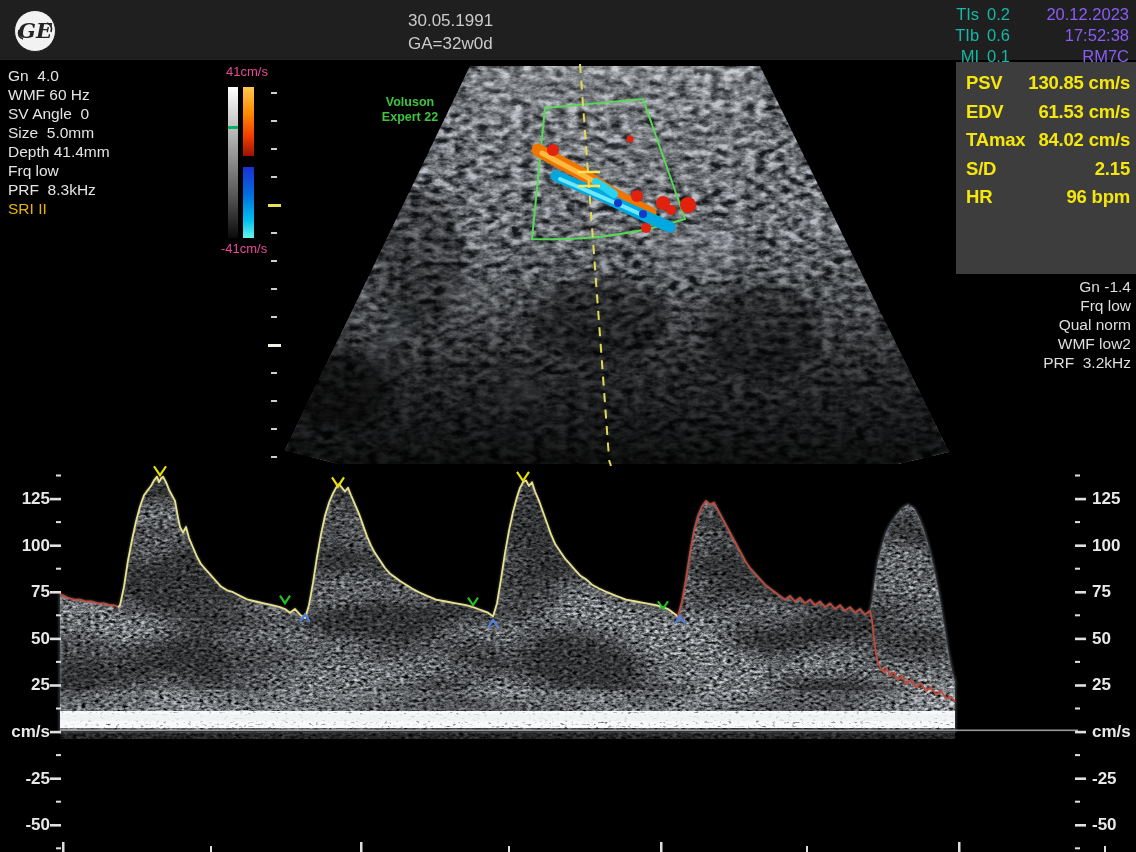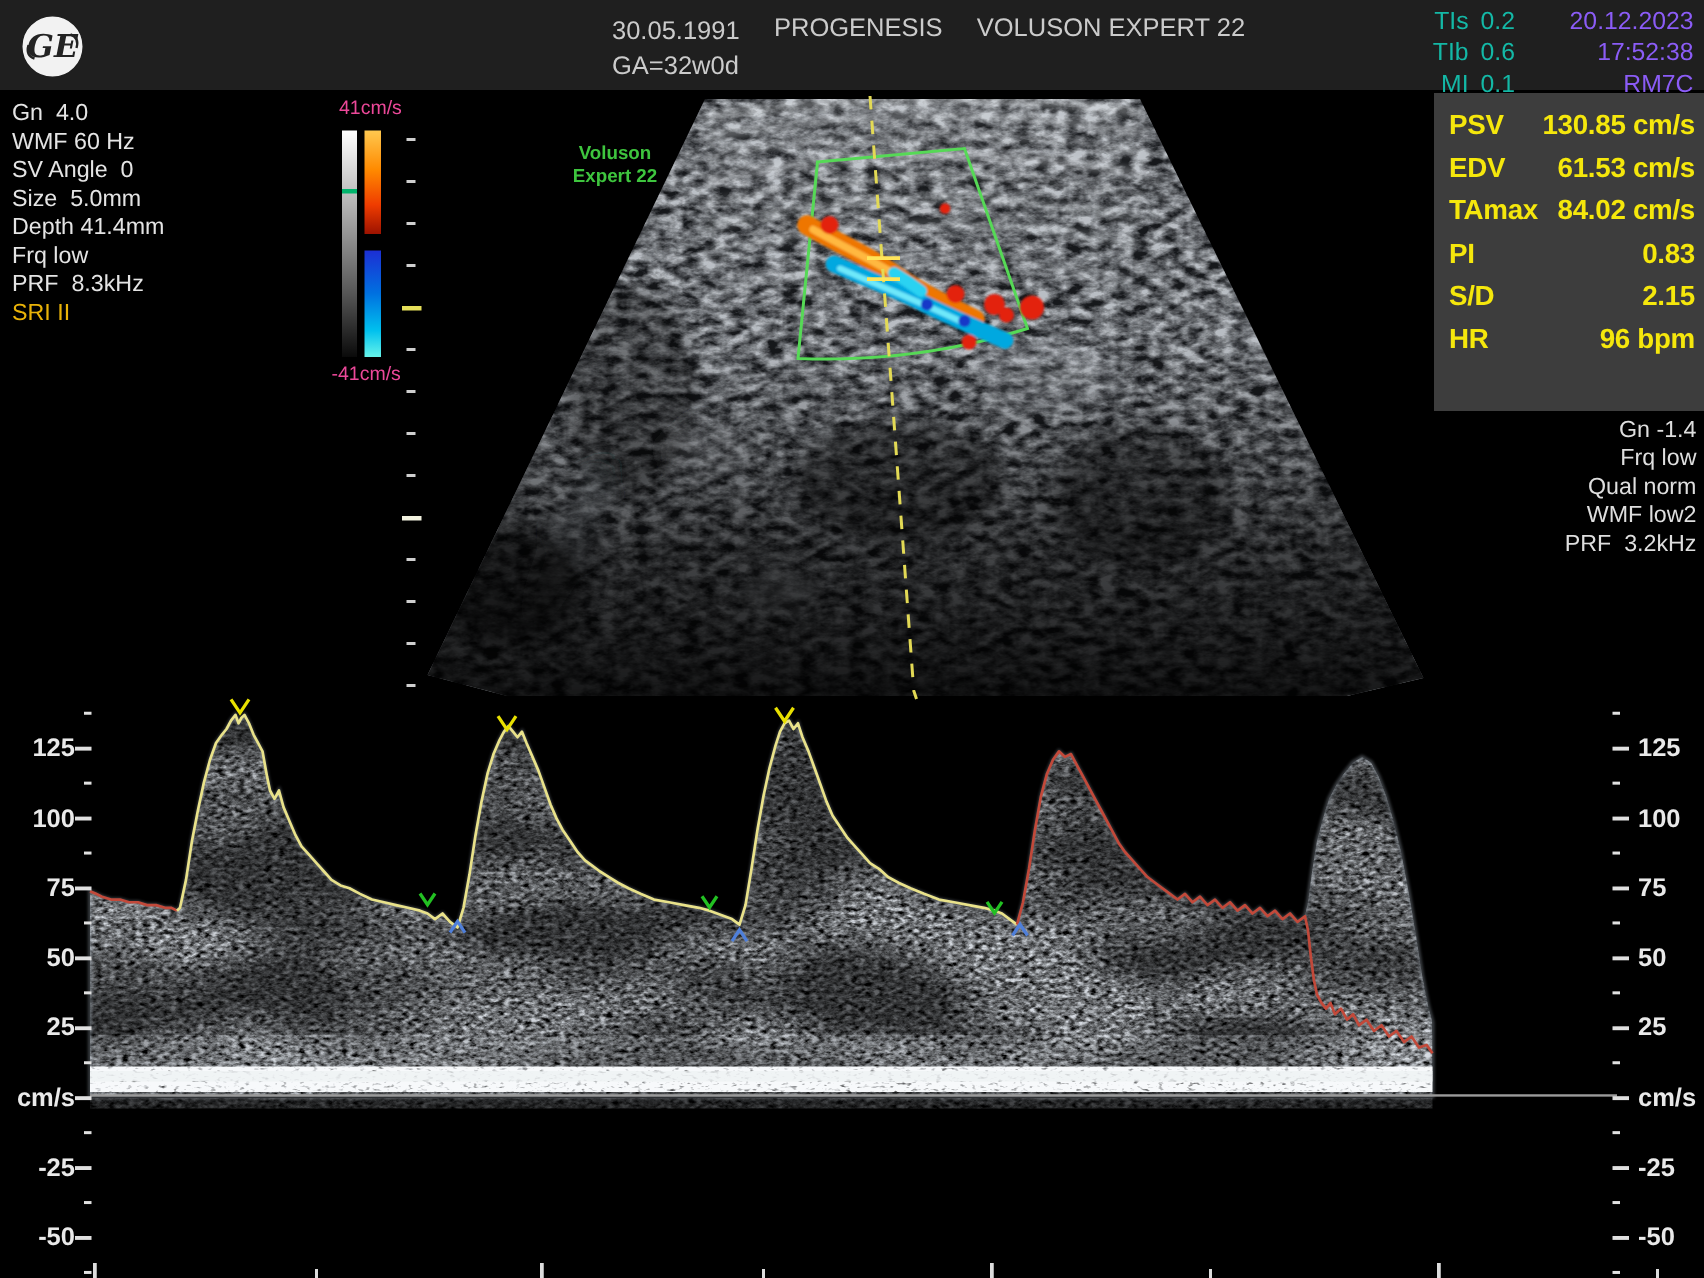--- a/index.html
+++ b/index.html
@@ -52,24 +52,20 @@
     <svg id="ge-logo" width="46" height="46" viewBox="0 0 46 46">
       <circle cx="23" cy="23" r="20.5" fill="#f2f2f2"></circle>
       <circle cx="23" cy="23" r="20.5" fill="none" stroke="#1f1f1f" stroke-width="1"></circle>
       <text x="23" y="30" font-size="21" font-family="DejaVu Serif, serif" font-style="italic" font-weight="bold" text-anchor="middle" fill="#232323">GE</text>
       <path d="M7,22 q-2,7 4,9" fill="none" stroke="#232323" stroke-width="1.6"></path>
       <path d="M39,24 q2,-7 -4,-9" fill="none" stroke="#232323" stroke-width="1.6"></path>
     </svg>
     <div class="patient-block">
       <div>30.05.1991</div>
       <div>GA=32w0d</div>
-    </div>
-    <div class="title-block">
-      <span>PROGENESIS</span>
-      <span>VOLUSON EXPERT 22</span>
     </div>
     <div class="ti-block">
       <div class="ti-row">
         <span>TIs</span>
         <span>0.2</span>
       </div>
       <div class="ti-row">
         <span>TIb</span>
         <span>0.6</span>
       </div>
@@ -214,24 +210,20 @@
       <span>PSV</span>
       <span>130.85 cm/s</span>
     </div>
     <div class="mrow">
       <span>EDV</span>
       <span>61.53 cm/s</span>
     </div>
     <div class="mrow">
       <span>TAmax</span>
       <span>84.02 cm/s</span>
-    </div>
-    <div class="mrow">
-      <span>PI</span>
-      <span>0.83</span>
     </div>
     <div class="mrow">
       <span>S/D</span>
       <span>2.15</span>
     </div>
     <div class="mrow">
       <span>HR</span>
       <span>96 bpm</span>
     </div>
   </div>

